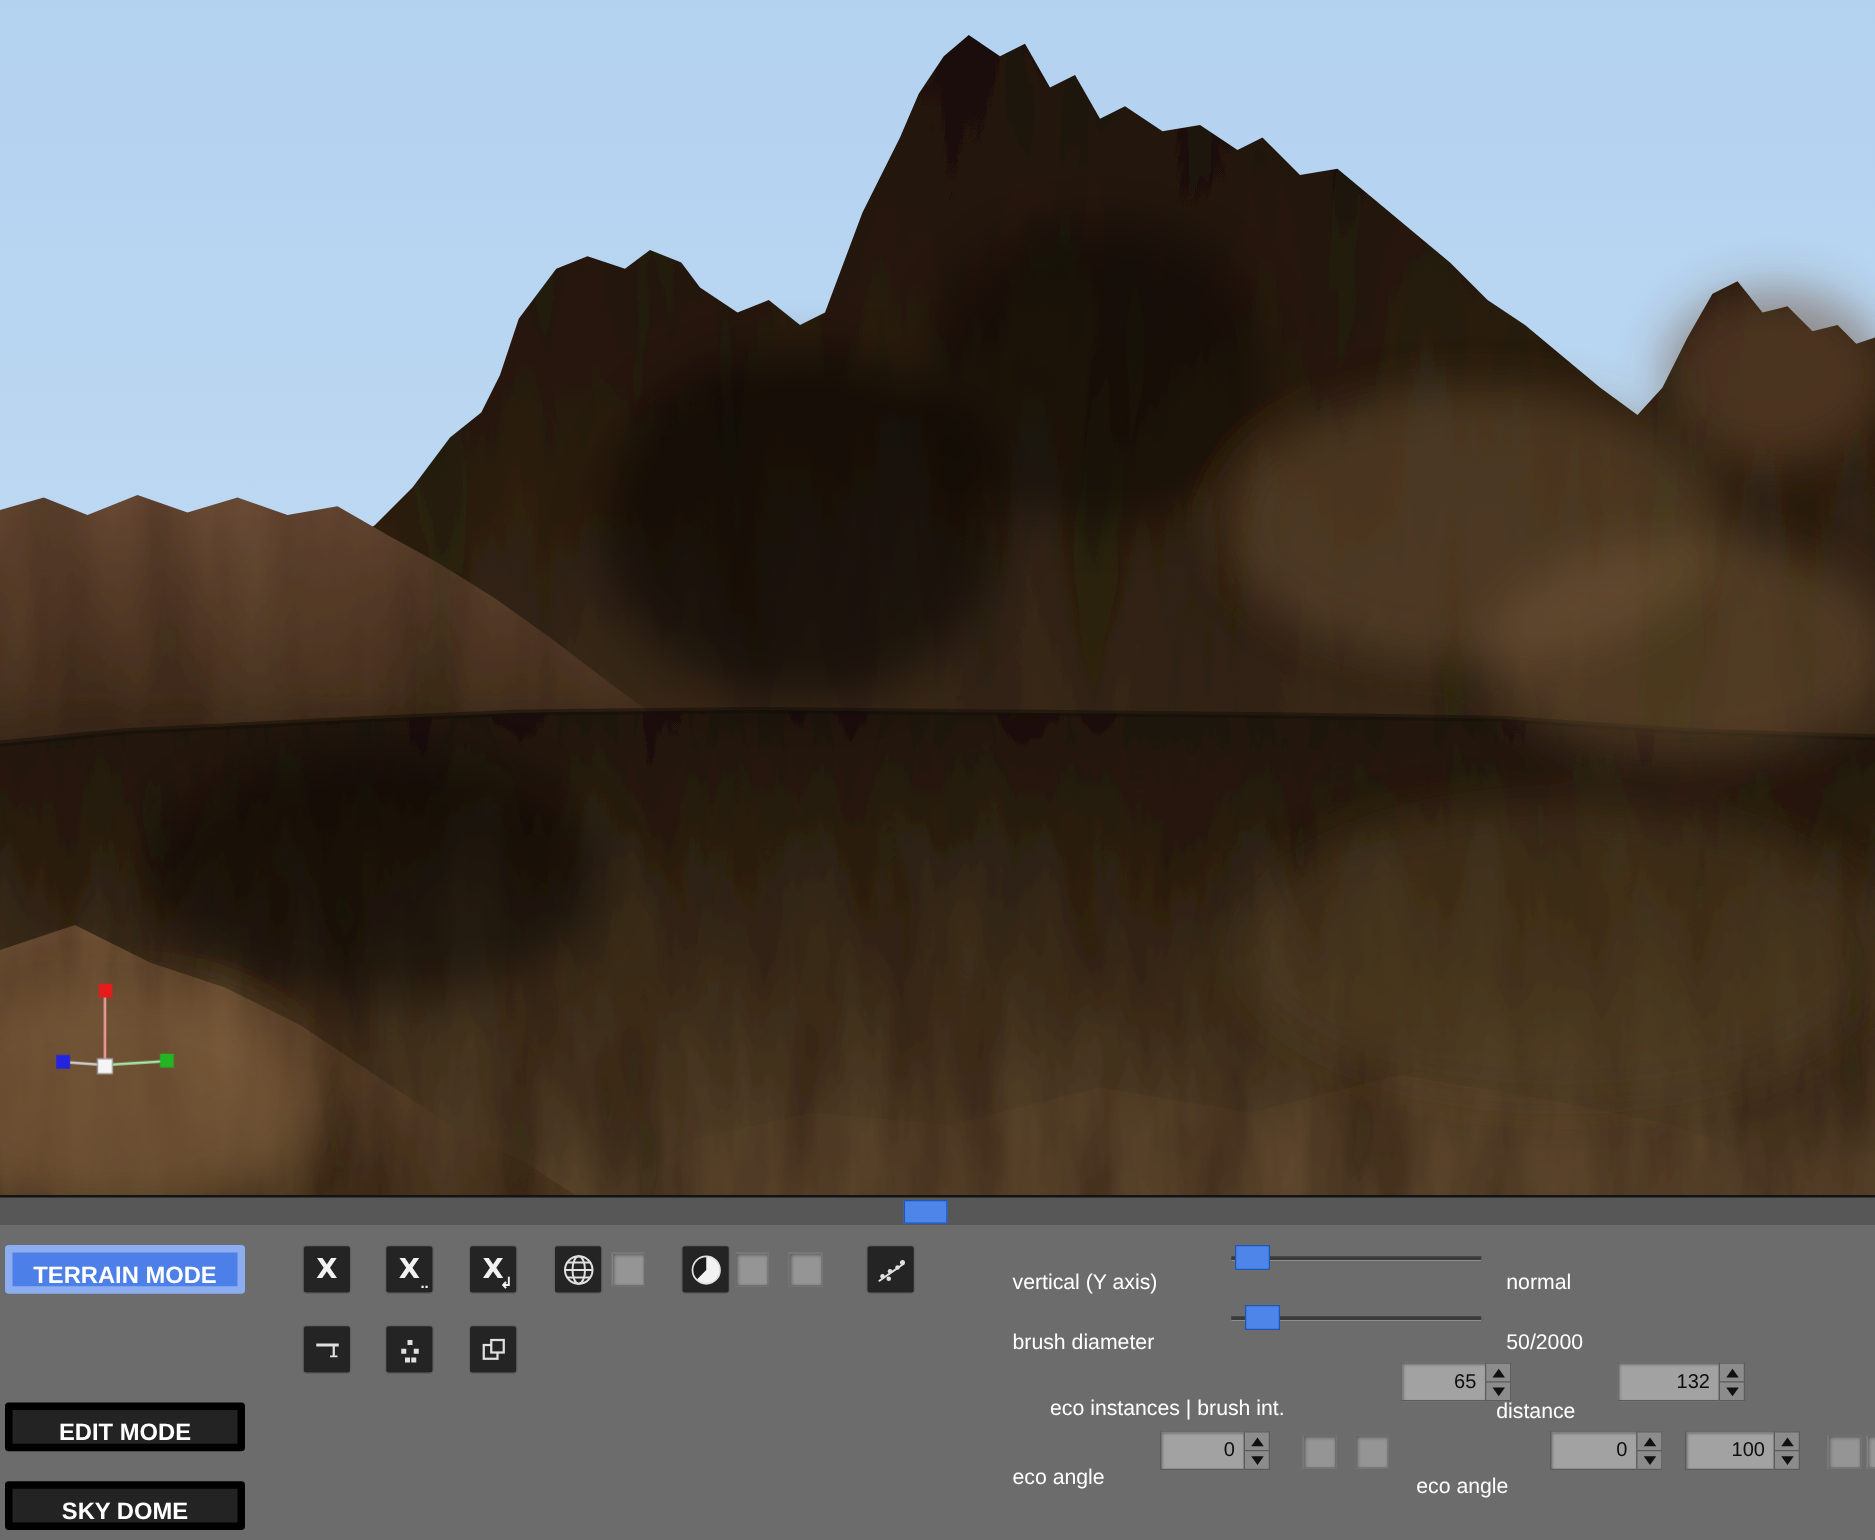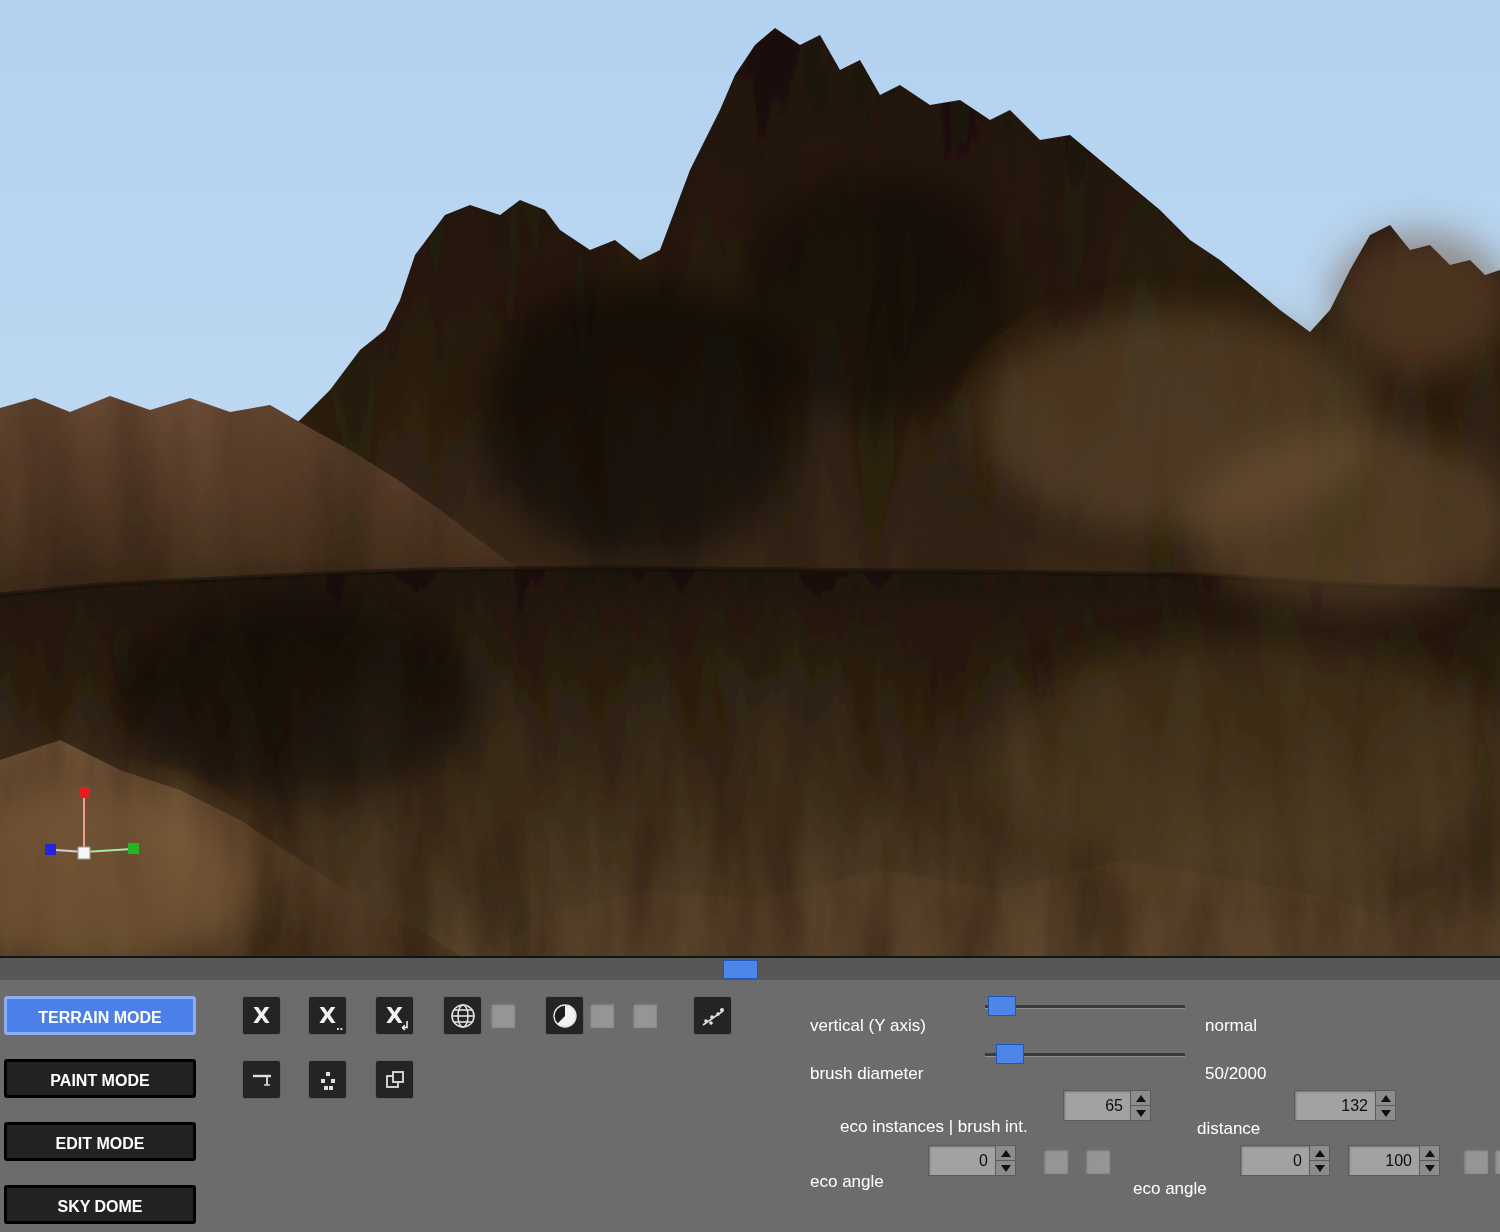--- a/index.html
+++ b/index.html
@@ -8,22 +8,22 @@
   .viewport{position:absolute;top:0;left:0;width:1500px;height:956px;background:#b9d7f1;}
   .viewport svg{display:block;}
 
   .toolbar{position:absolute;top:956px;left:0;width:1500px;height:276px;background:#6c6c6c;}
   .scrolltrack{position:absolute;top:0;left:0;width:1500px;height:24px;background:#575757;
                border-top:2px solid #141414;box-sizing:border-box;}
   .scrollhandle{position:absolute;top:2px;left:723px;width:35px;height:19px;
                 background:#4d85e8;border:1px solid #1f57b8;box-sizing:border-box;}
 
   .mode{position:absolute;left:4px;width:192px;height:39px;background:#232323;
-        border:3px solid #000000;border-radius:3px;color:#fff;font-weight:bold;
-        font-size:16px;font-family:inherit;text-align:center;line-height:37px;
+        border:6px solid #000000;border-radius:3px;color:#fff;font-weight:bold;
+        font-size:19px;font-family:inherit;text-align:center;line-height:37px;
         padding:0;cursor:pointer;box-sizing:border-box;}
   .mode.active{background:#4c80e8;border-color:#8cadf0;}
 
   .tool{position:absolute;width:39px;height:39px;background:#242424;border:1px solid #636363;
         border-radius:3px;color:#ececec;padding:0;cursor:pointer;box-sizing:border-box;
         display:flex;align-items:center;justify-content:center;}
   .xglyph{font-weight:bold;font-size:22px;font-family:"DejaVu Sans",sans-serif;color:#f2f2f2;}
   .xsuffix{position:absolute;right:3px;bottom:1px;font-size:12px;font-weight:bold;color:#f2f2f2;}
 
   .chk{position:absolute;width:27px;height:27px;background:#959595;border:1px solid #6f6f6f;
@@ -150,21 +150,20 @@
     </svg>
   </div>
 
   <div class="toolbar">
 
     <div class="scrolltrack">
       <div class="scrollhandle"></div>
     </div>
 
     <button class="mode active" style="top:40px">TERRAIN MODE</button>
-    <button class="mode" style="top:103px">PAINT MODE</button>
     <button class="mode" style="top:229px">SKY DOME</button>
     <button class="mode" style="top:166px">EDIT MODE</button>
 
     <button class="tool" style="left:242px;top:40px">
       <span class="xglyph">X</span>
       <span class="xsuffix"></span>
     </button>
     <button class="tool" style="left:308px;top:40px">
       <span class="xglyph">X</span>
       <span class="xsuffix">..</span>
@@ -241,21 +240,21 @@
     <span class="lbl" style="left:1205px;top:40px">normal</span>
 
     <span class="lbl" style="left:810px;top:88px">brush diameter</span>
     <div class="slider" style="left:985px;top:87px">
       <div class="slider-track"></div>
       <div class="slider-handle" style="left:11px"></div>
     </div>
     <span class="lbl" style="left:1205px;top:88px">50/2000</span>
 
     <span class="lbl" style="left:840px;top:141px">eco instances | brush int.</span>
-    <div class="spinner" style="left:1063px;top:134px;width:88px">
+    <div class="spinner" style="left:1121px;top:134px;width:88px">
       <div class="spin-value">65</div>
       <div class="spin-arrows">
         <button class="spin-btn up">
             <span class="tri-up"></span>
           </button>
         <button class="spin-btn">
             <span class="tri-down"></span>
           </button>
       </div>
     </div>

